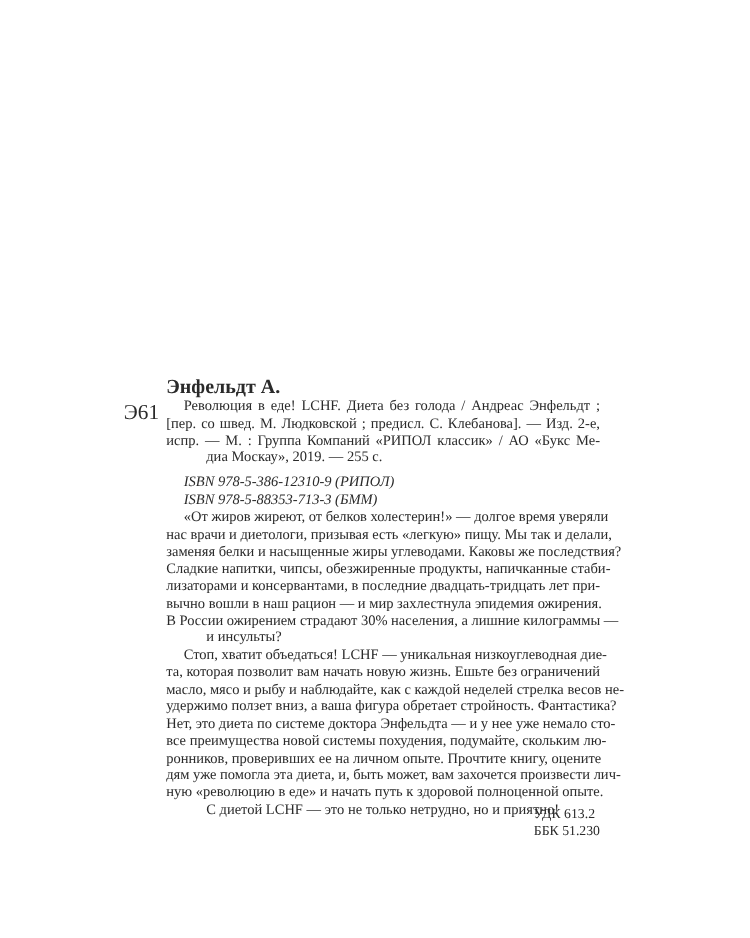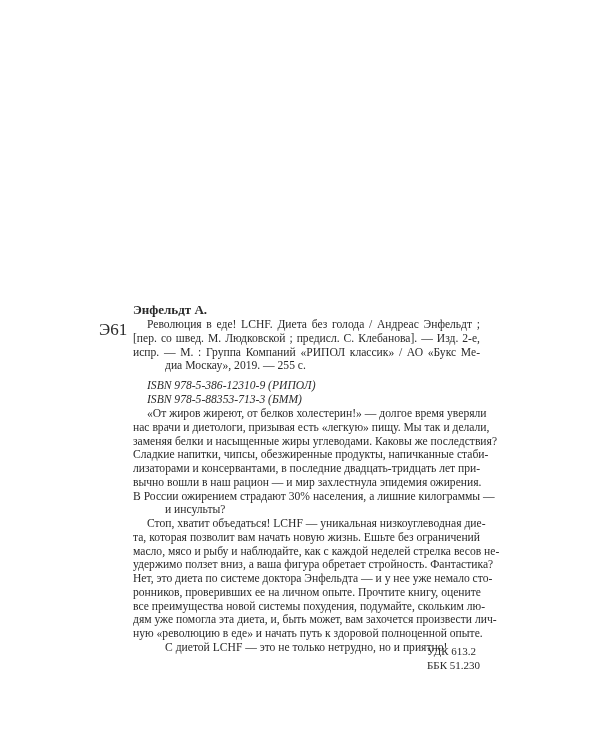--- a/index.html
+++ b/index.html
@@ -18,21 +18,21 @@
     .page {
       position: absolute;
       left: 0; top: 0;
       width: 600px; height: 750px;
     }
     .author {
       position: absolute;
       left: 133px;
       top: 303px;
       font-weight: bold;
-      font-size: 13px;
+      font-size: 16px;
       line-height: 14px;
       white-space: nowrap;
     }
     .code {
       position: absolute;
       left: 99px;
       top: 323px;
       font-size: 17px;
       line-height: 14px;
     }
@@ -114,22 +114,22 @@
     <span class="line">лизаторами и консервантами, в последние двадцать-тридцать лет при-</span>
     <span class="line">вычно вошли в наш рацион — и мир захлестнула эпидемия ожирения.</span>
     <span class="line">В России ожирением страдают 30% населения, а лишние килограммы —</span>
     <span class="line last">и инсульты?</span>
 
     <span class="line indent">Стоп, хватит объедаться! LCHF — уникальная низкоуглеводная дие-</span>
     <span class="line">та, которая позволит вам начать новую жизнь. Ешьте без ограничений</span>
     <span class="line">масло, мясо и рыбу и наблюдайте, как с каждой неделей стрелка весов не-</span>
     <span class="line">удержимо ползет вниз, а ваша фигура обретает стройность. Фантастика?</span>
     <span class="line">Нет, это диета по системе доктора Энфельдта — и у нее уже немало сто-</span>
+    <span class="line">все преимущества новой системы похудения, подумайте, скольким лю-</span>
     <span class="line">ронников, проверивших ее на личном опыте. Прочтите книгу, оцените</span>
-    <span class="line">все преимущества новой системы похудения, подумайте, скольким лю-</span>
     <span class="line">дям уже помогла эта диета, и, быть может, вам захочется произвести лич-</span>
     <span class="line">ную «революцию в еде» и начать путь к здоровой полноценной опыте.</span>
     <span class="line last">С диетой LCHF — это не только нетрудно, но и приятно!</span>
   </div>
 
   <div class="classif">
     <span>УДК 613.2</span>
     <span>ББК 51.230</span>
   </div>
 

